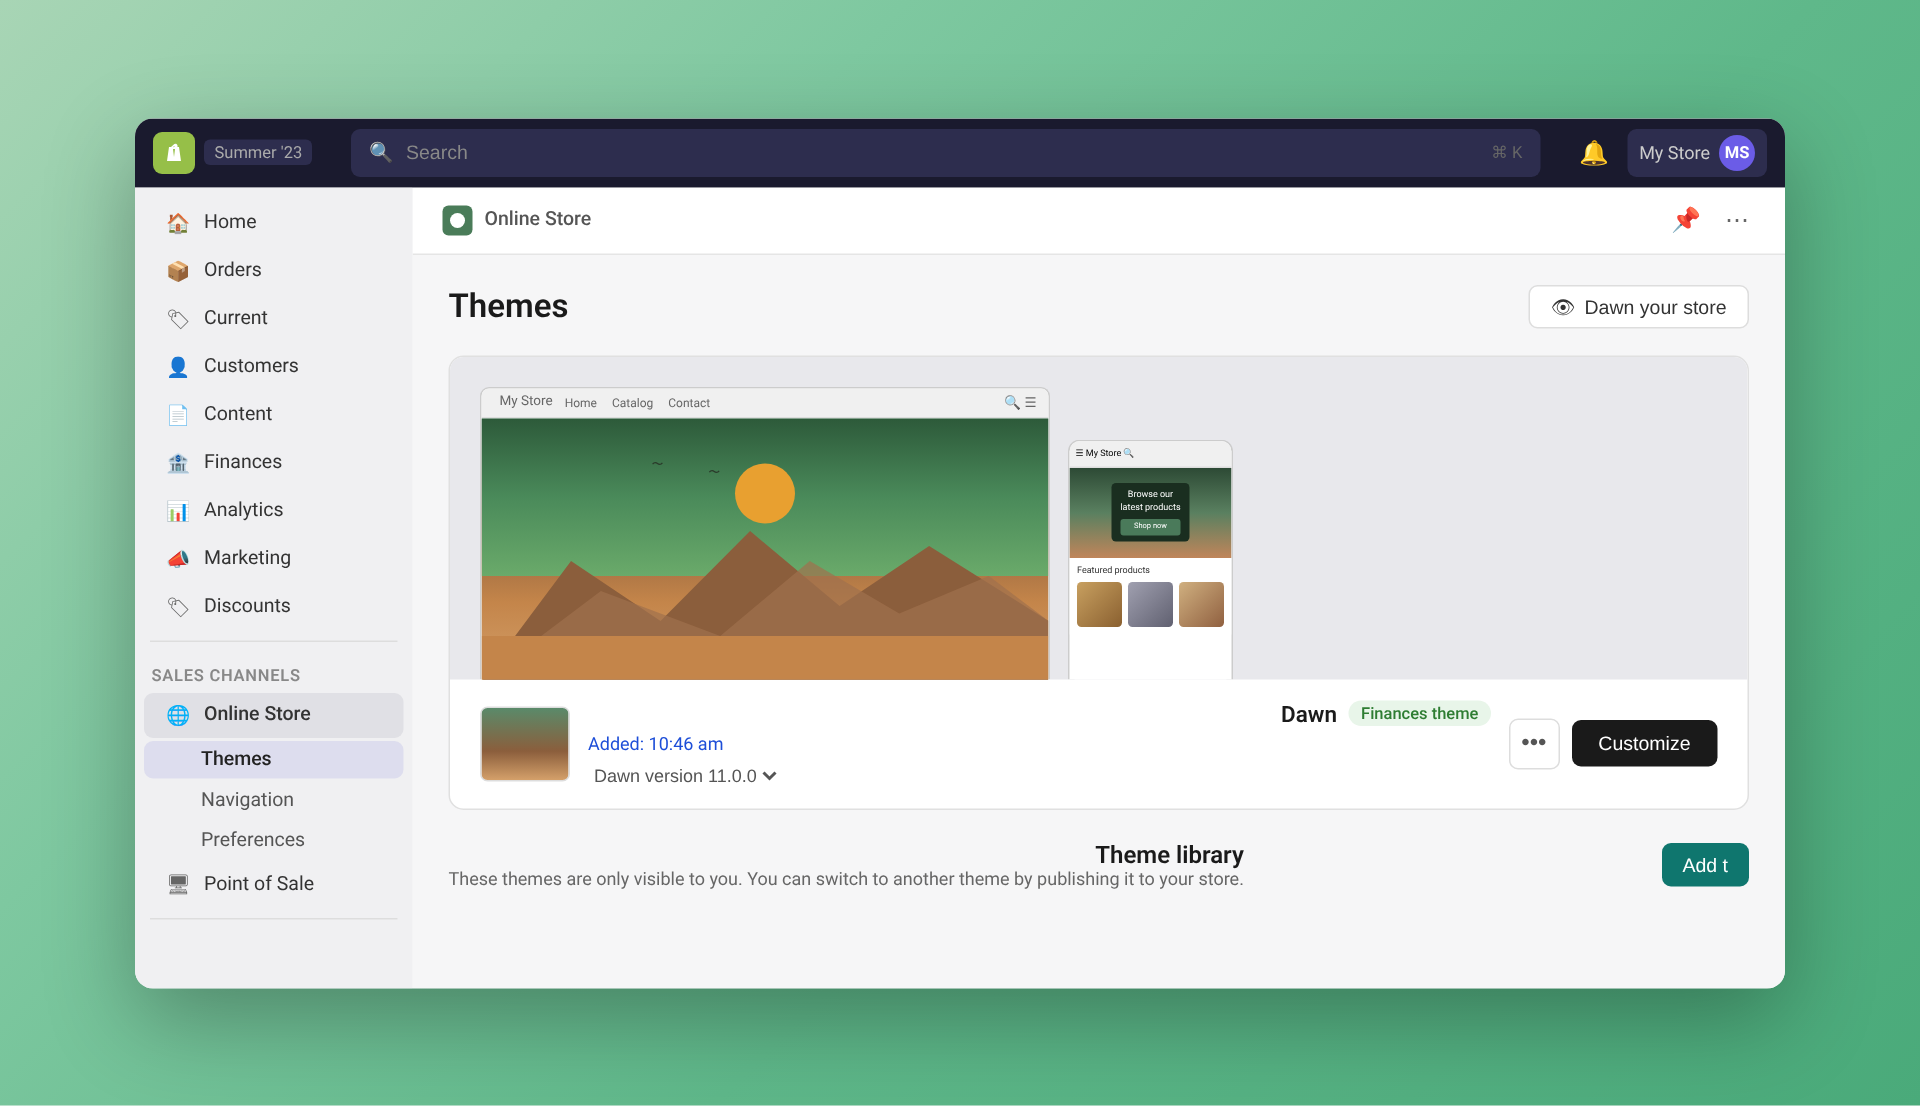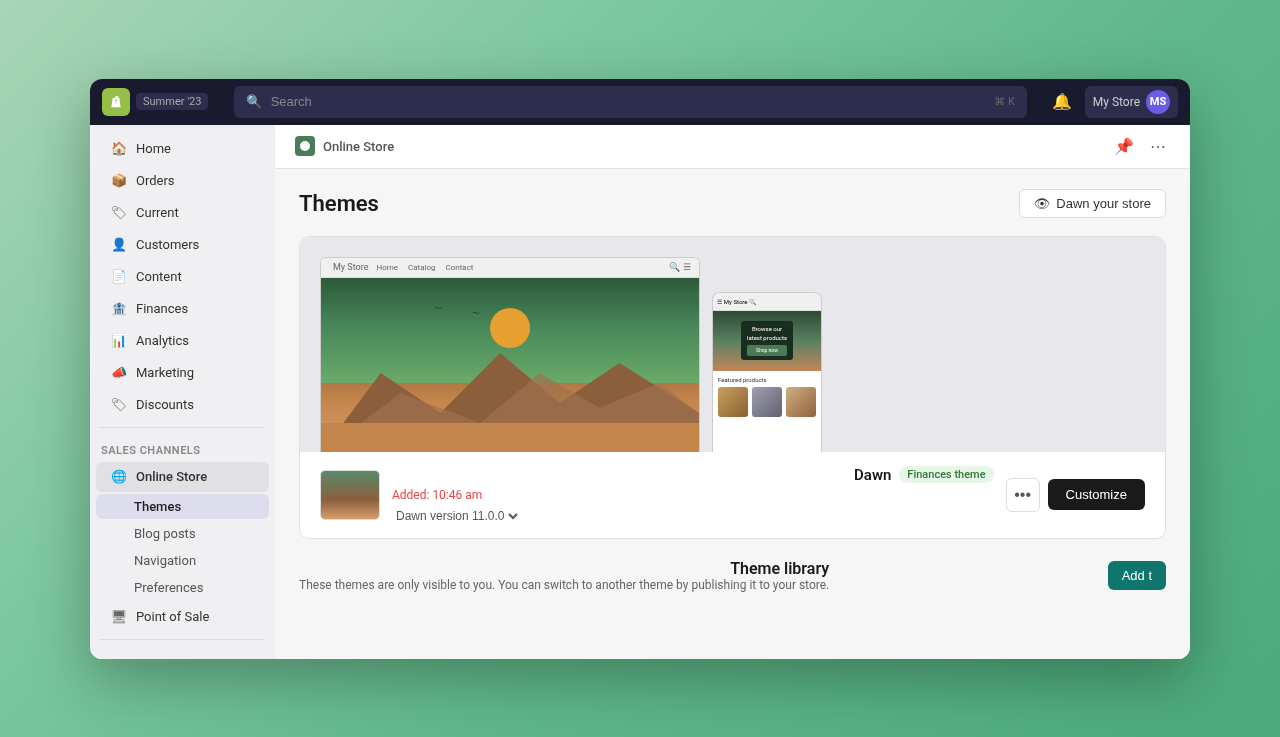--- a/index.html
+++ b/index.html
@@ -416,21 +416,21 @@
     .current-theme-badge {
       background: #e8f5e9;
       color: #2e7d32;
       font-size: 11px;
       padding: 2px 8px;
       border-radius: 20px;
       font-weight: 500;
     }
     .theme-meta {
       font-size: 12px;
-      color: #ef4444;
+      color: #1d4ed8;
       margin-bottom: 3px;
     }
     .version-select {
       background: none;
       border: none;
       font-size: 12px;
       color: #555;
       cursor: pointer;
     }
     .theme-actions {
@@ -567,23 +567,20 @@
 
       <div class="sidebar-section-label">Sales channels</div>
 
       <div class="sidebar-item active">
         <span class="sidebar-item-icon">🌐</span>
         <span>Online Store</span>
       </div>
 
       <div class="sidebar-sub active">
         <span>Themes</span>
-      </div>
-      <div class="sidebar-sub">
-        <span>Blog posts</span>
       </div>
       <div class="sidebar-sub">
         <span>Navigation</span>
       </div>
       <div class="sidebar-sub">
         <span>Preferences</span>
       </div>
 
       <div class="sidebar-item">
         <span class="sidebar-item-icon">🖥</span>

